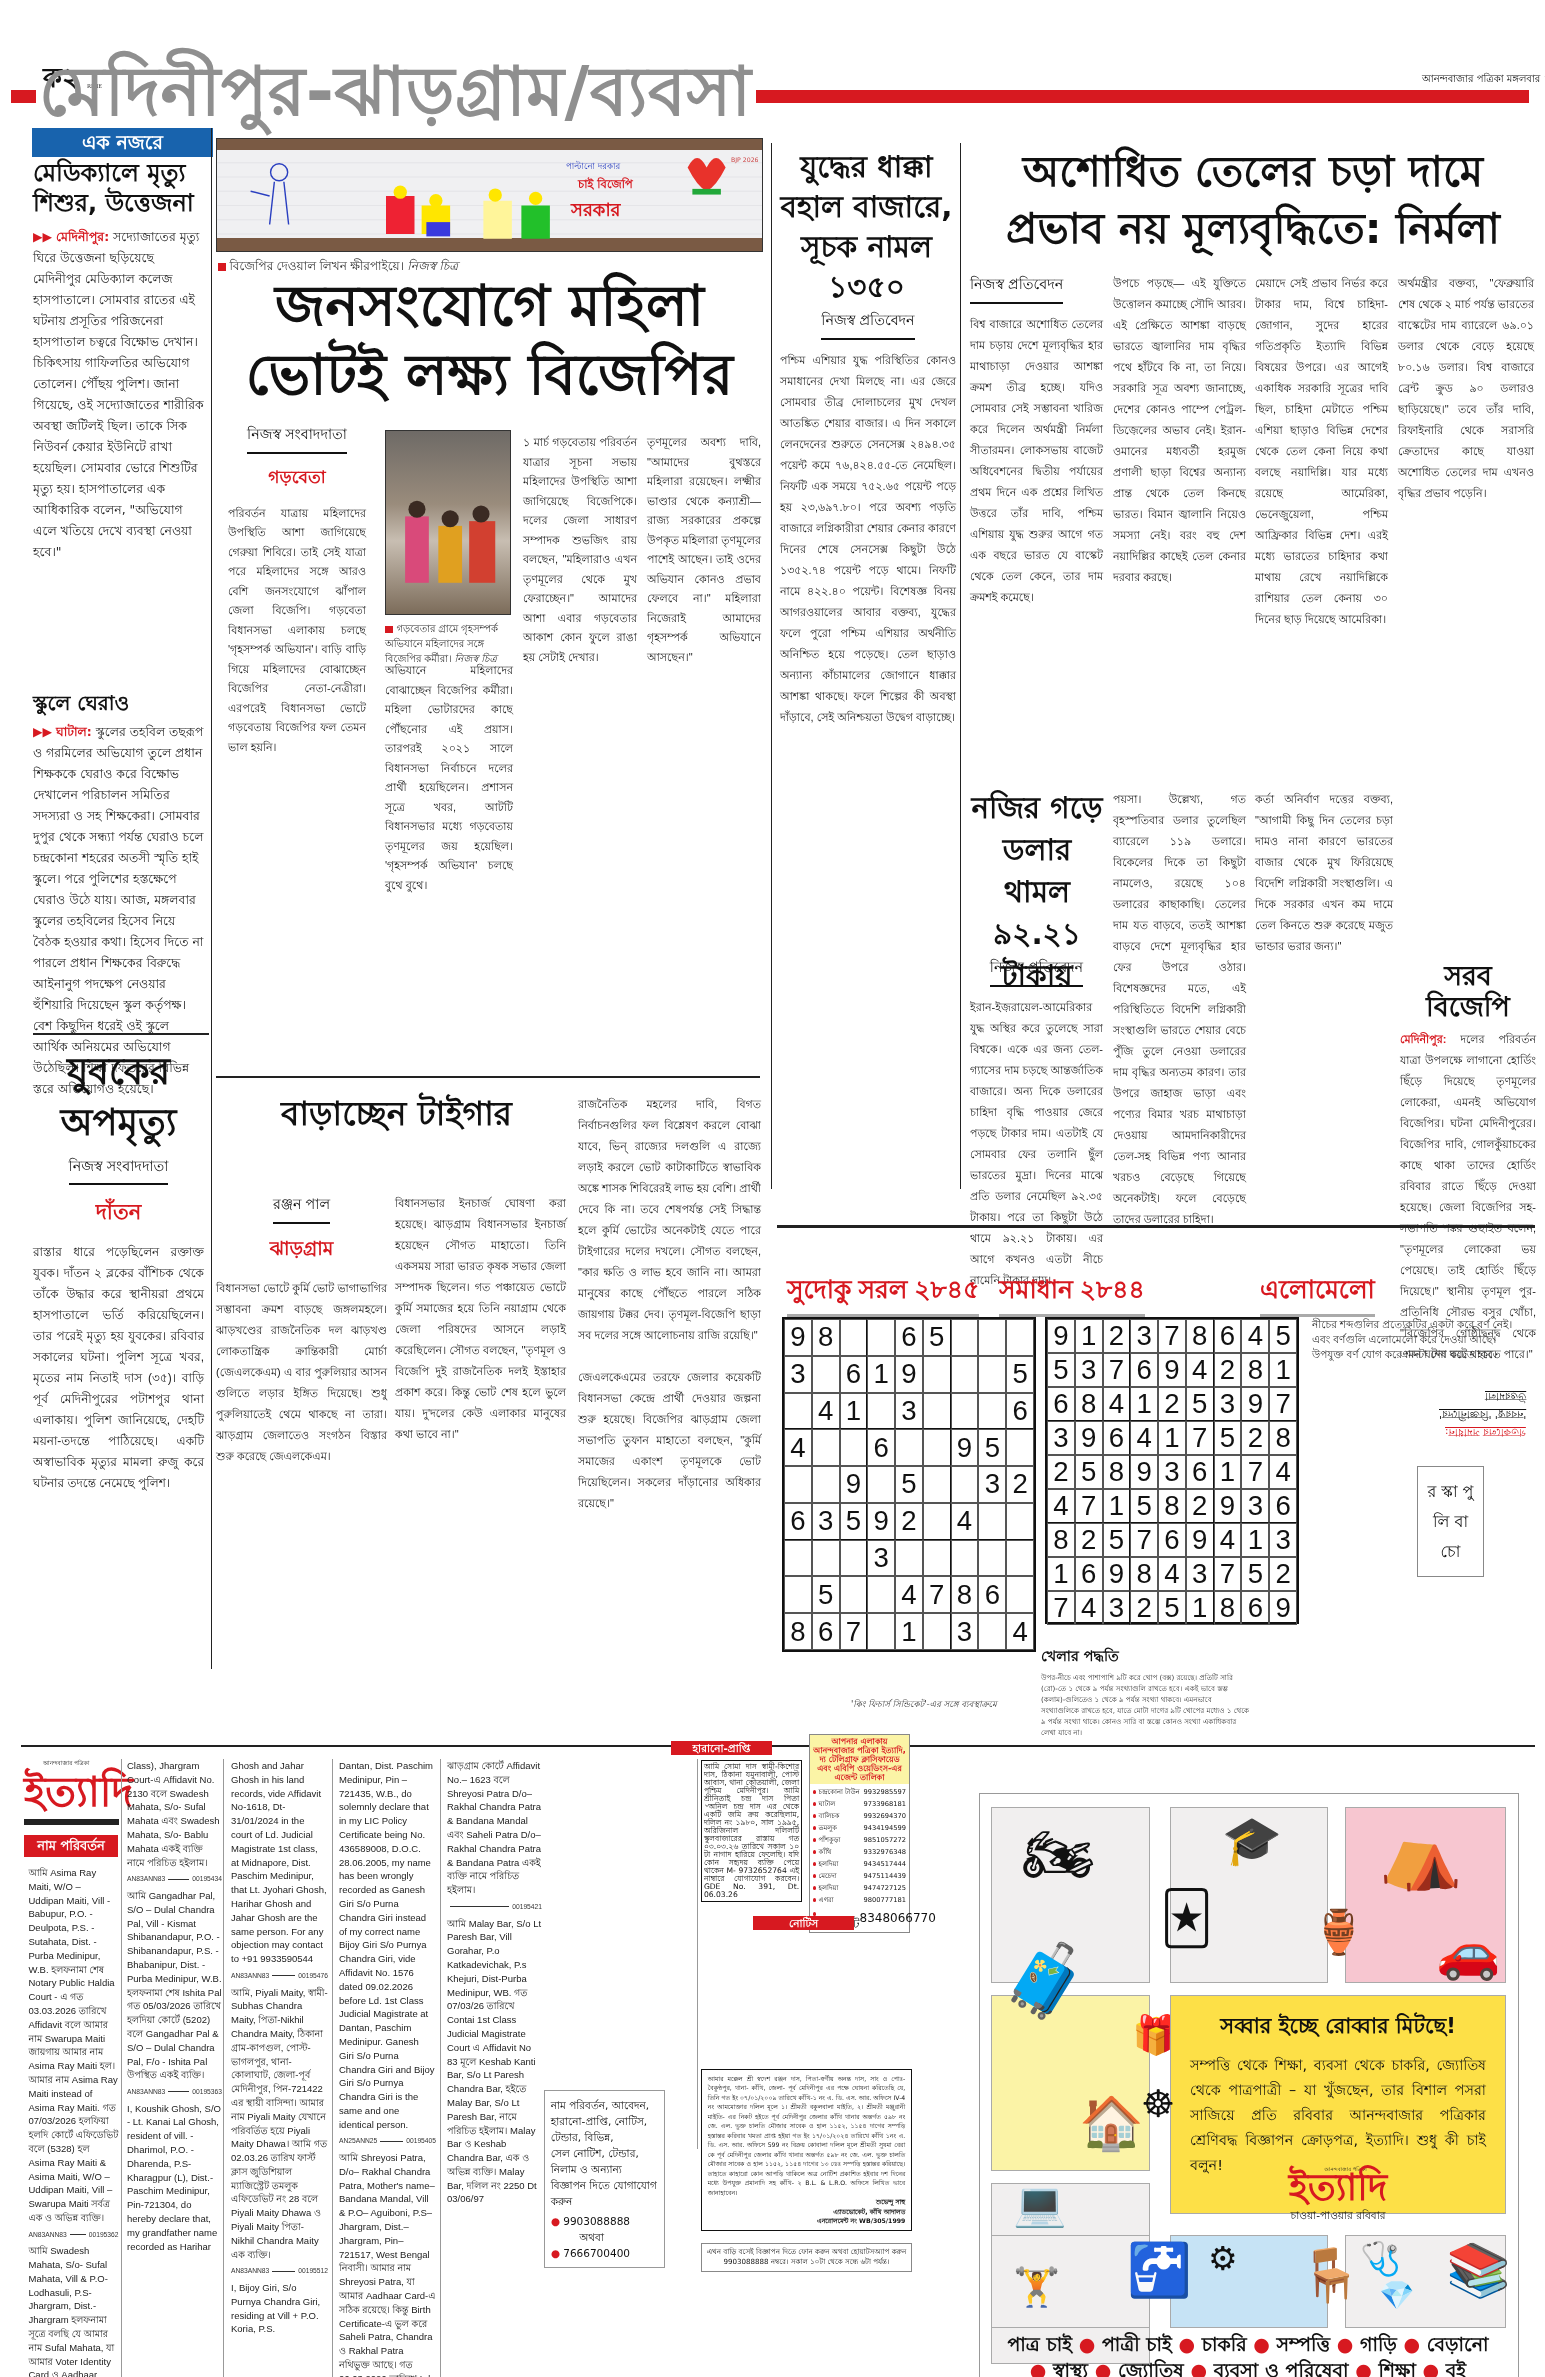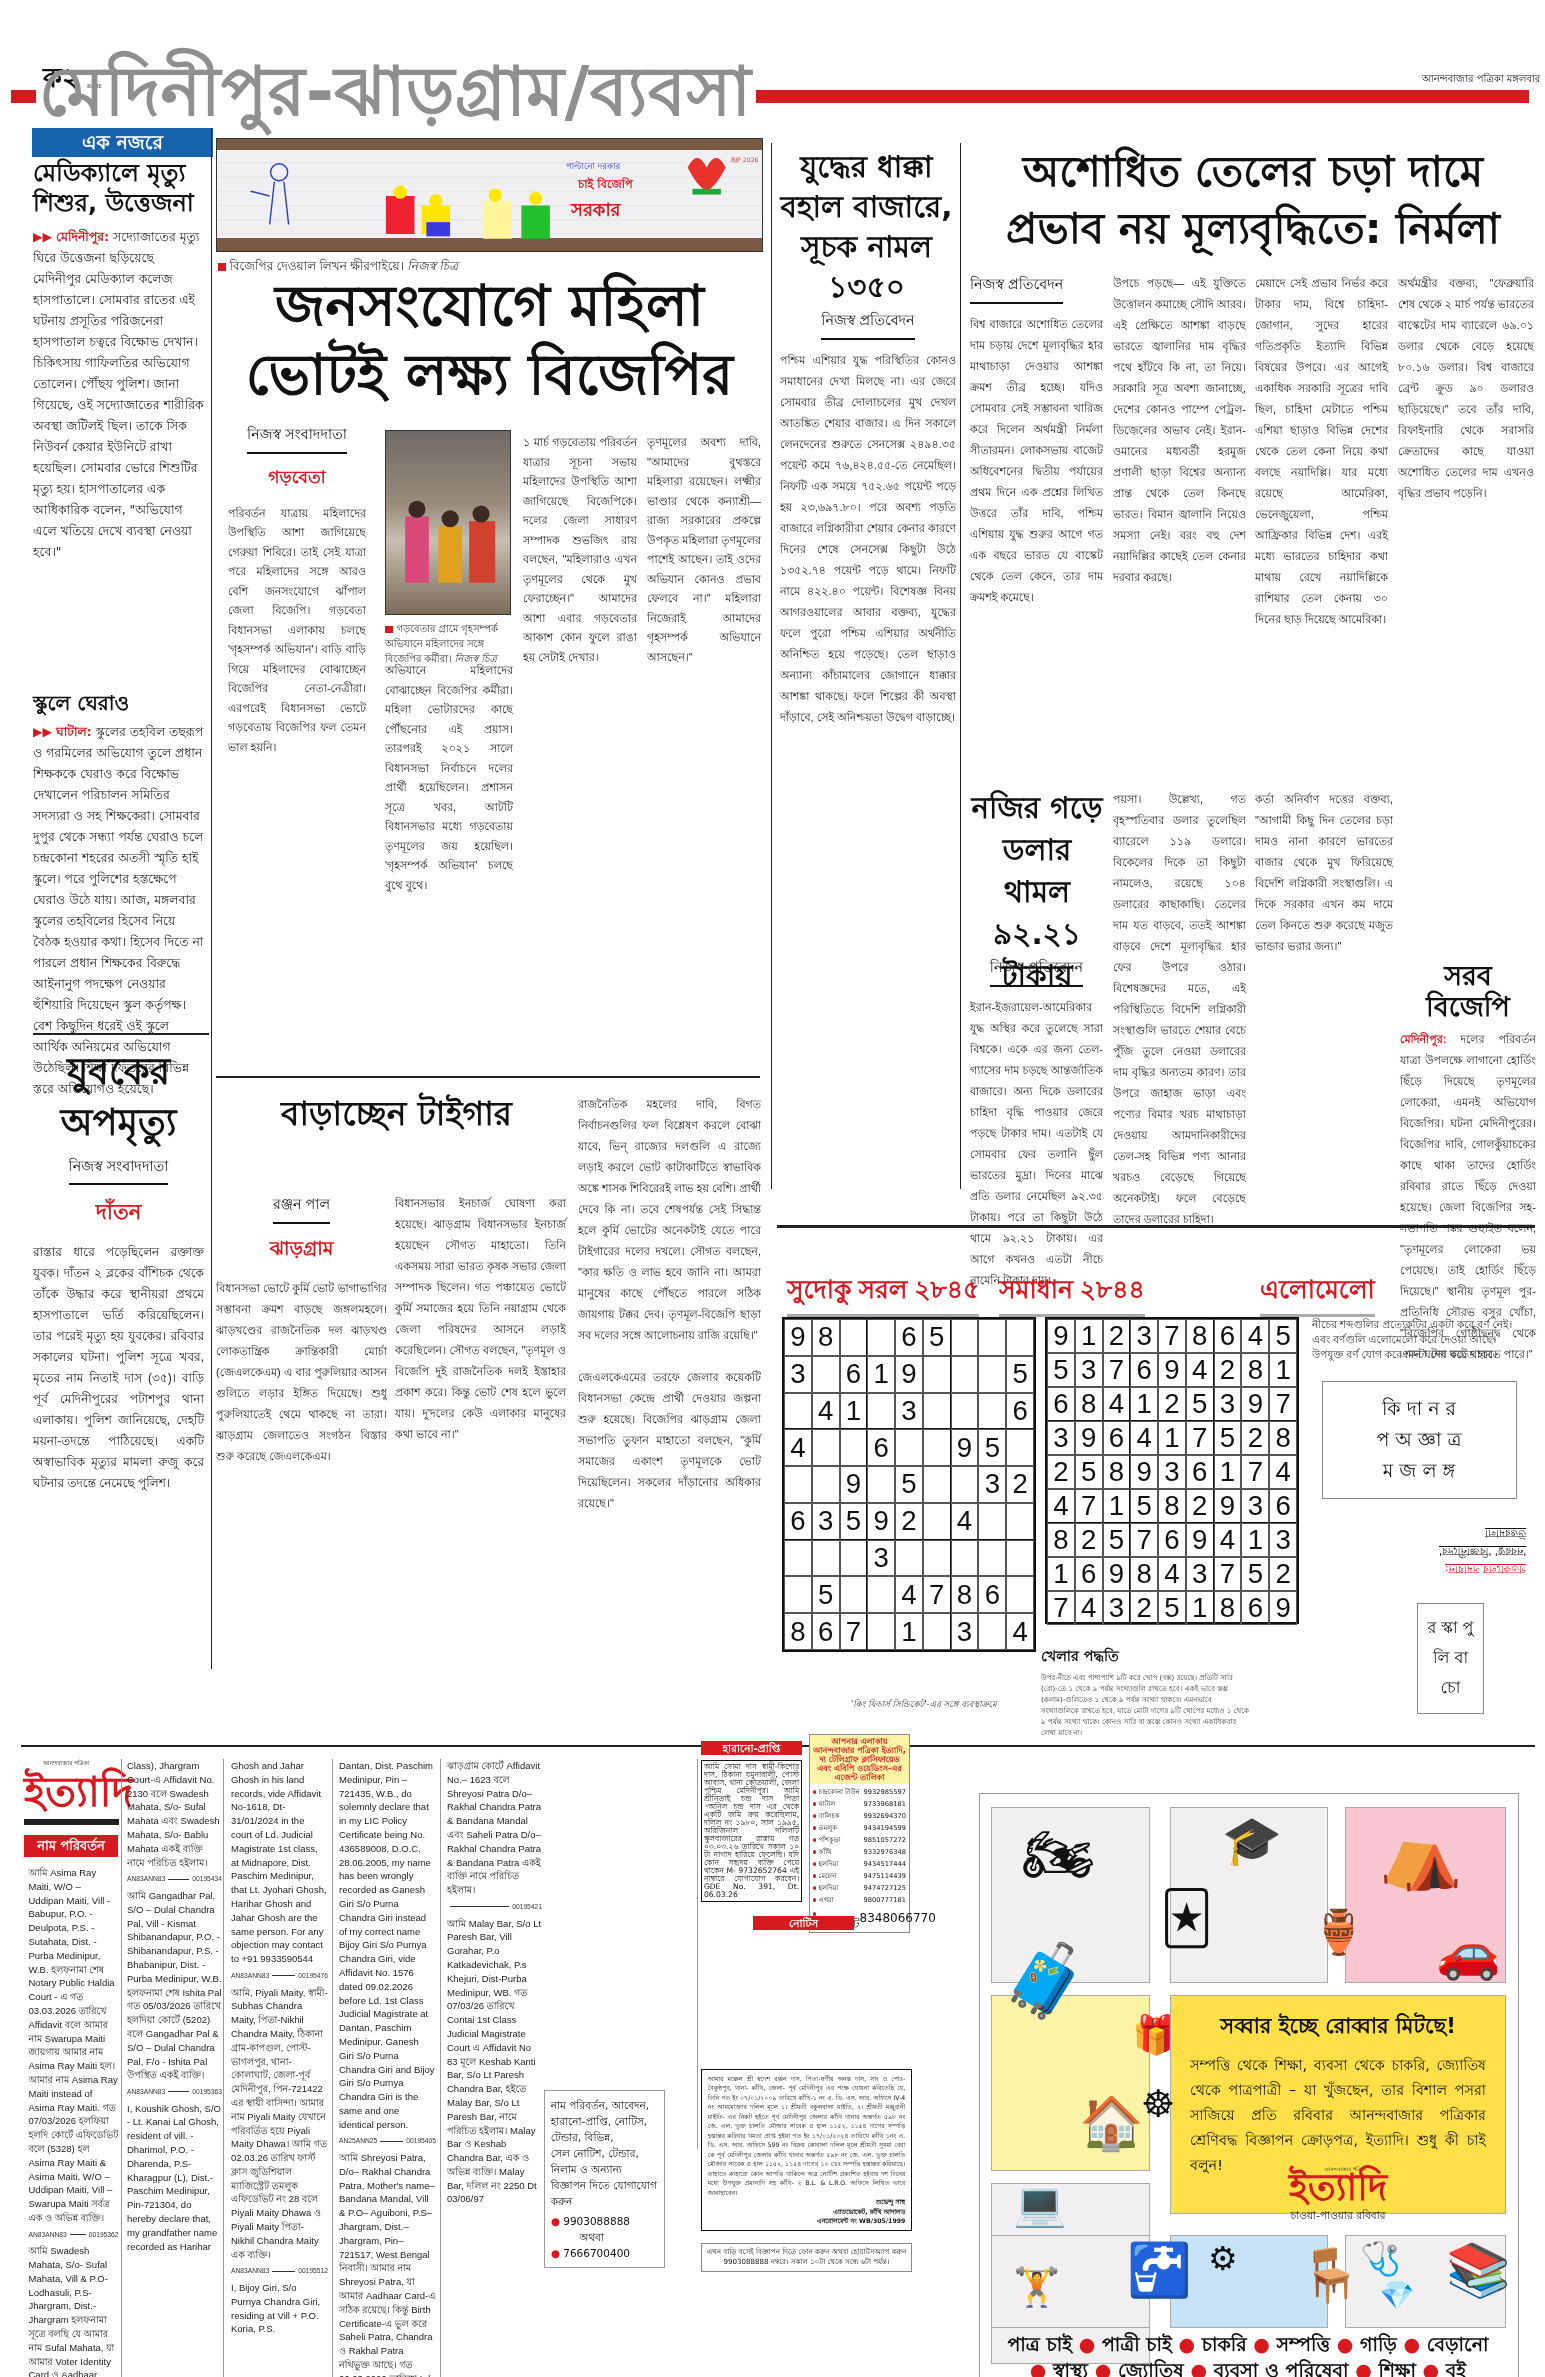--- a/index.html
+++ b/index.html
@@ -355,25 +355,20 @@
     <div>2</div>
     <div>5</div>
     <div class="br">1</div>
     <div>8</div>
     <div>6</div>
     <div>9</div>
   </div>
 
 <div class="abs" style="left:1312px;top:1317px;width:214px">
   <div style="font-size:10.5px;line-height:15px;font-family:'Liberation Sans',sans-serif;color:#333">নীচের শব্দগুলির প্রত্যেকটির একটা করে বর্ণ নেই। এবং বর্ণগুলি এলোমেলো করে দেওয়া আছে। উপযুক্ত বর্ণ যোগ করে শব্দটা শেষ করতে হবে।</div>
-  <div id="elomelo-box1" style="border:1px solid #888;margin:19px 9.5px 0 9.5px;padding:11.4px 4.8px;text-align:center;font-size:19px;line-height:31px">
-      <div>কি দা ন র</div>
-      <div>প অ জ্ঞা ত্র</div>
-      <div>ম জ ল ঙ্গ</div>
-    </div>
   <div style="text-align:right;margin-top:26px;font-size:10.5px;line-height:18px">
     <div style="transform:rotate(180deg);display:inline-block;text-decoration:underline">উত্তরমালা</div><br>
     <div style="transform:rotate(180deg);display:inline-block;text-decoration:underline">'নবরত্ন' 'বিজ্ঞানীদের'</div><br>
     <div style="transform:rotate(180deg);display:inline-block;text-decoration:underline;color:#d71920">গতকালের সমাধান:</div>
   </div>
   <div id="elomelo-box2" style="border:1px solid #888;margin:24px 0 0 105px;width:67px;padding:9.5px 3.8px;text-align:center;font-size:16px;line-height:30px">
       <div>র স্কা পু</div>
       <div>লি বা চো</div>
     </div>
 </div>
@@ -458,21 +453,21 @@
 <div class="abs" style="left:544px;top:2090px;width:121px;border:1px solid #999;padding:5.7px;font-size:10.5px;line-height:16px">
   <div>নাম পরিবর্তন, আবেদন, হারানো-প্রাপ্তি, নোটিস, টেন্ডার, বিভিন্ন,</div>
   <div>সেল নোটিশ, টেন্ডার,</div>
   <div>নিলাম ও অন্যান্য বিজ্ঞাপন দিতে যোগাযোগ করুন</div>
   <div style="margin-top:4.8px"><span style="color:#d71920">●</span> <span>9903088888</span></div>
   <div style="padding-left:28.5px">অথবা</div>
   <div><span style="color:#d71920">●</span> <span>7666700400</span></div>
 </div>
 <div class="vline" style="left:697px;top:1759px;height:390px;width:1px;background:#999"></div>
 
-<div class="abs" style="left:701px;top:1741px;width:101px;height:14.3px;background:#d71920;color:#fff;text-align:center;font-size:10.5px;font-weight:bold;line-height:14.3px;top:1741px">হারানো-প্রাপ্তি</div>
+<div class="abs" style="left:671px;top:1741px;width:101px;height:14.3px;background:#d71920;color:#fff;text-align:center;font-size:10.5px;font-weight:bold;line-height:14.3px;top:1741px">হারানো-প্রাপ্তি</div>
 <div class="abs" style="left:701px;top:1760px;width:101px;border:1.4px solid #111;padding:1.9px;font-size:7.6px;line-height:8px;text-align:justify;font-family:'DejaVu Sans',sans-serif">আমি সোমা দাস স্বামী-কিশোর দাস, ঠিকানা যমুনাবালী, পোস্ট আবাস, থানা কোতয়ালী, জেলা পশ্চিম মেদিনীপুর। আমি শ্রীনিতাই চন্দ্র দাস পিতা ৺অনিল চন্দ্র দাস এর থেকে একটি জমি ক্রয় করেছিলাম, দলিল নং ১৯৮০, সাল ১৯৯৫, অরিজিনাল দলিলটি স্কুলবাজারের রাস্তায় গত ০৩.০৩.২৬ তারিখে সকাল ১০ টা নাগাদ হারিয়ে ফেলেছি। যদি কোন সহৃদয় ব্যক্তি পেয়ে থাকেন M- 9732652764 এই নাম্বারে যোগাযোগ করবেন। GDE No. 391, Dt. 06.03.26</div>
 
 <div class="abs" style="left:809px;top:1734px;width:101px;border:1px solid #888">
   <div style="background:#fbf4a6;color:#d71920;text-align:center;font-size:8px;font-weight:bold;line-height:9px;padding:1.9px">আপনার এলাকায় আনন্দবাজার পত্রিকা ইত্যাদি, দ্য টেলিগ্রাফ ক্লাসিফায়েড এবং এবিপি ওয়েডিংস-এর এজেন্ট তালিকা</div>
   <div id="agent-list" style="padding:1.9px 2.9px;font-size:6.7px">
       <div class="agent-row" style="font-size: 6.7px; line-height: 12px;">
         <span><span class="dot" style="width: 3.3px; height: 3.3px; margin-right: 2.4px;"></span><span>চন্দ্রকোনা টাউন</span></span>
         <span>9932985597</span>
       </div>
       <div class="agent-row" style="font-size: 6.7px; line-height: 12px;">

